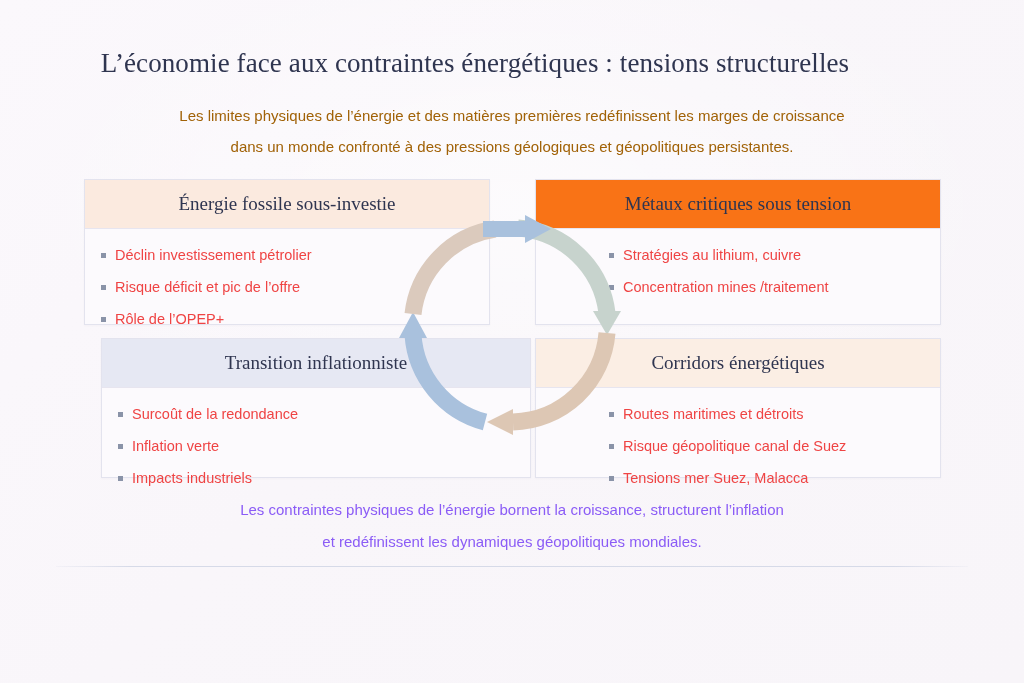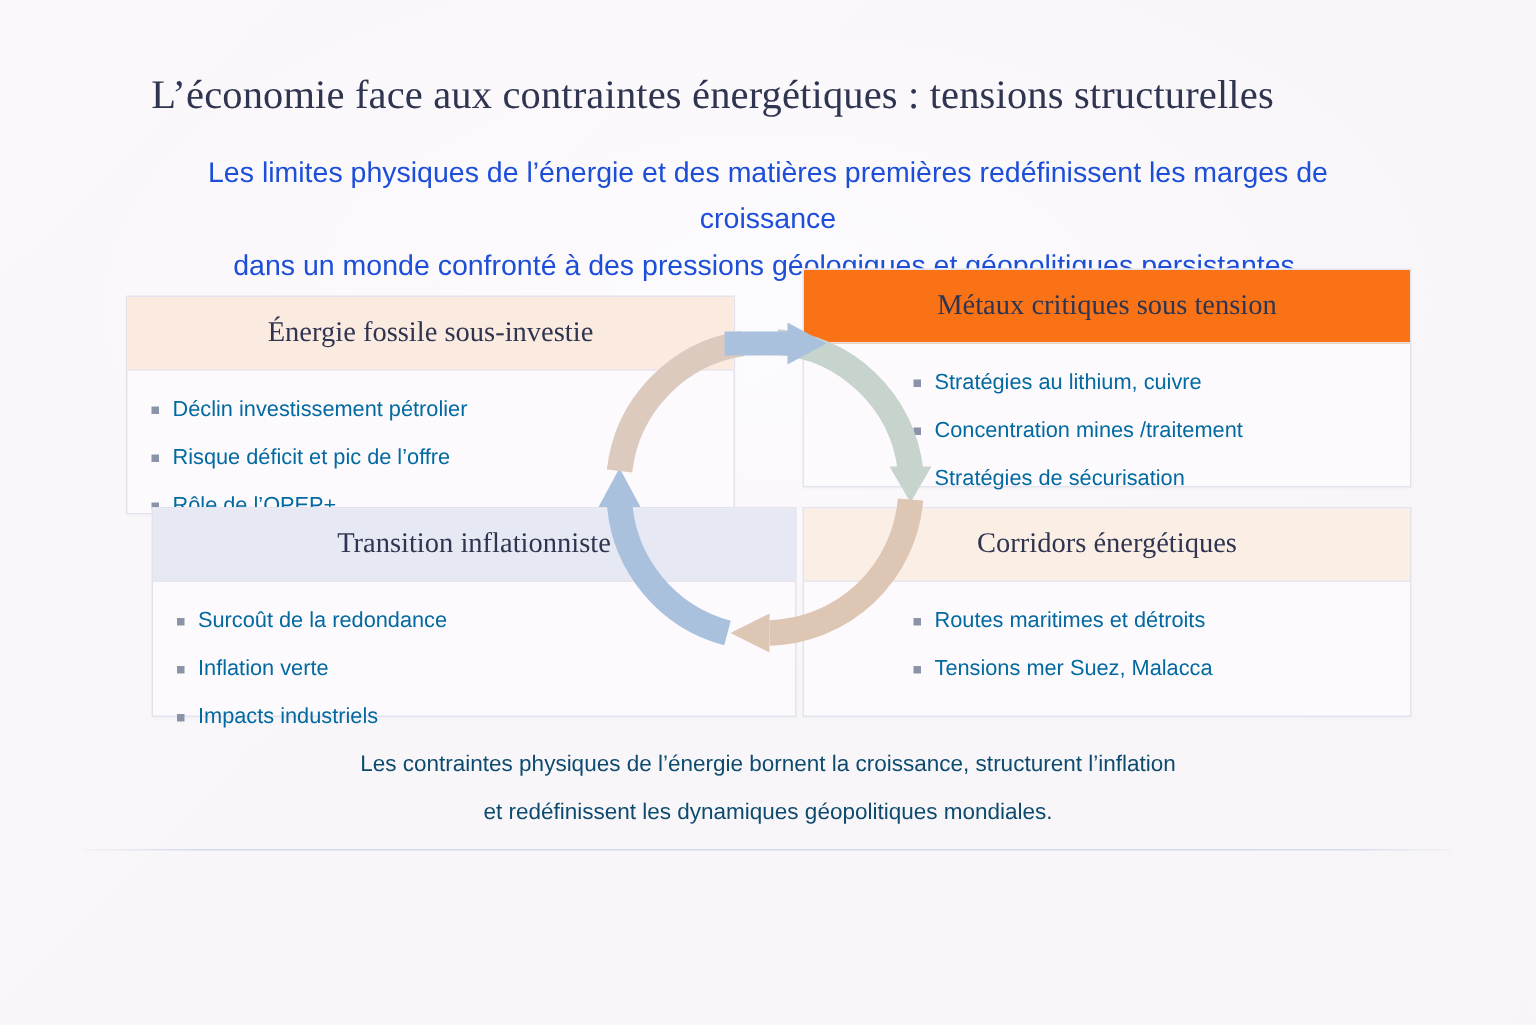--- a/index.html
+++ b/index.html
@@ -45,23 +45,23 @@
     letter-spacing: 0.1px;
     color: #2f3550;
     white-space: nowrap;
   }
   .page-subtitle {
     position: absolute;
     left: 112px;
     top: 100px;
     width: 800px;
     text-align: center;
-    font-size: 19px;
+    font-size: 15px;
     line-height: 31px;
-    color: #1d4ed8;
+    color: #a16207;
     font-weight: 400;
   }
   .page-subtitle .ln {
     display: block;
   }
 
   
   .card {
     position: absolute;
     box-sizing: border-box;
@@ -87,35 +87,35 @@
   .bullet-list {
     list-style: none;
     margin: 0;
     padding: 0;
   }
   .bullet-list li {
     display: flex;
     align-items: flex-start;
     font-size: 14.5px;
     line-height: 20px;
-    color: #0369a1;
+    color: #ef4444;
     margin-bottom: 12px;
     white-space: nowrap;
   }
   .bullet-list li .sq {
     width: 5px;
     height: 5px;
     background: #8a93a8;
     margin-top: 8px;
     margin-right: 9px;
     flex: 0 0 auto;
   }
 
   
-  #card-fossil      { left: 84px;  top: 179px; width: 406px; height: 146px; margin-top: 18px; }
+  #card-fossil      { left: 84px;  top: 179px; width: 406px; height: 146px; }
   #card-metals      { left: 535px; top: 179px; width: 406px; height: 146px; }
   #card-inflation   { left: 101px;  top: 338px; width: 430px; height: 140px; }
   #card-corridors   { left: 535px; top: 338px; width: 406px; height: 140px; }
 
   #card-fossil    .card-header { background: #fbeadf; }
   #card-metals    .card-header { background: #e9eee9; }
   #card-inflation .card-header { background: #e6e8f3; }
   #card-corridors .card-header { background: #fbeee4; }
 
   
@@ -135,21 +135,21 @@
 
   
   .footer-note {
     position: absolute;
     left: 162px;
     top: 494px;
     width: 700px;
     text-align: center;
     font-size: 15px;
     line-height: 32px;
-    color: #0c4a6e;
+    color: #8b5cf6;
   }
   .footer-note .ln { display: block; }
   .rule {
     position: absolute;
     left: 56px;
     top: 566px;
     width: 912px;
     height: 1px;
     background: linear-gradient(to right, rgba(210,214,230,0.15), #d6dae8 8%, #d6dae8 92%, rgba(210,214,230,0.15));
   }
@@ -193,24 +193,20 @@
     <div class="card-body">
       <ul class="bullet-list">
         <li>
           <span class="sq"></span>
           <span>Stratégies au lithium, cuivre</span>
         </li>
         <li>
           <span class="sq"></span>
           <span>Concentration mines /traitement</span>
         </li>
-        <li>
-          <span class="sq"></span>
-          <span>Stratégies de sécurisation</span>
-        </li>
       </ul>
     </div>
   </div>
 
   <div class="card pad-left" id="card-inflation">
     <div class="card-header" style="background: rgb(230, 232, 243);">Transition inflationniste</div>
     <div class="card-body">
       <ul class="bullet-list">
         <li>
           <span class="sq"></span>
@@ -228,20 +224,24 @@
     </div>
   </div>
 
   <div class="card pad-right" id="card-corridors">
     <div class="card-header" style="background: rgb(251, 238, 228);">Corridors énergétiques</div>
     <div class="card-body">
       <ul class="bullet-list">
         <li>
           <span class="sq"></span>
           <span>Routes maritimes et détroits</span>
+        </li>
+        <li>
+          <span class="sq"></span>
+          <span>Risque géopolitique canal de Suez</span>
         </li>
         <li>
           <span class="sq"></span>
           <span>Tensions mer Suez, Malacca</span>
         </li>
       </ul>
     </div>
   </div>
 
   <svg id="cycle" viewBox="0 0 310 285">

